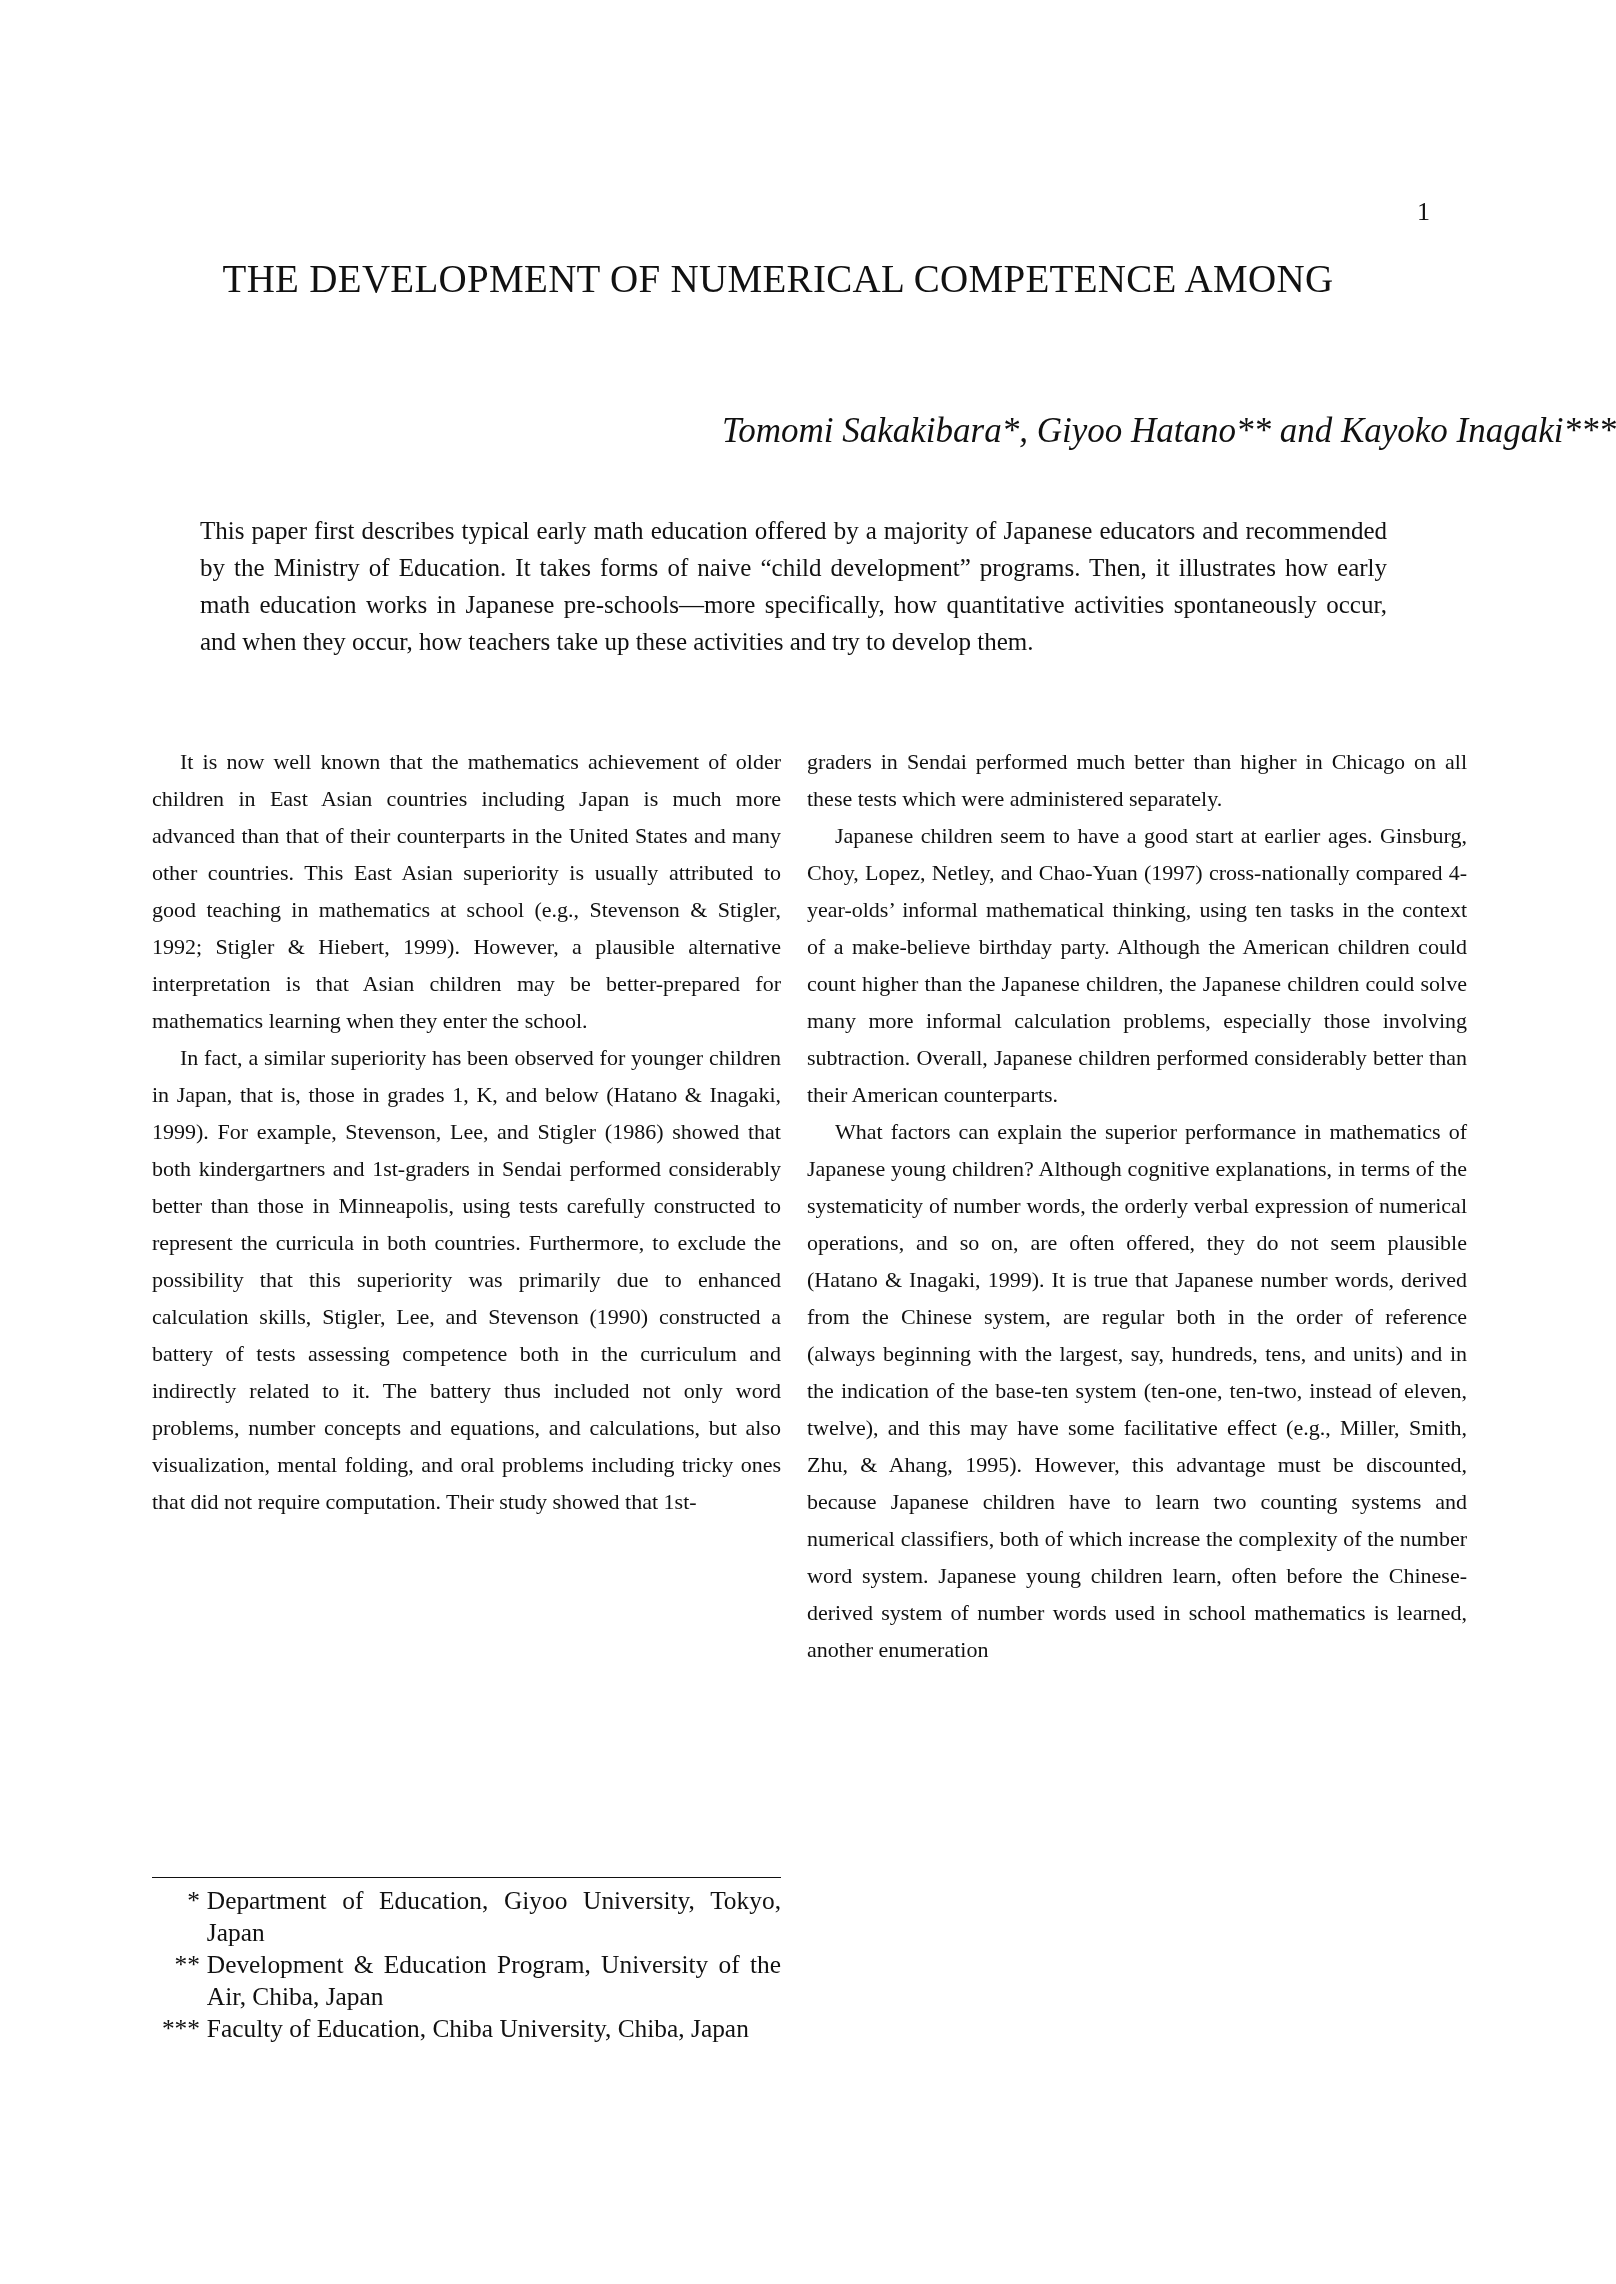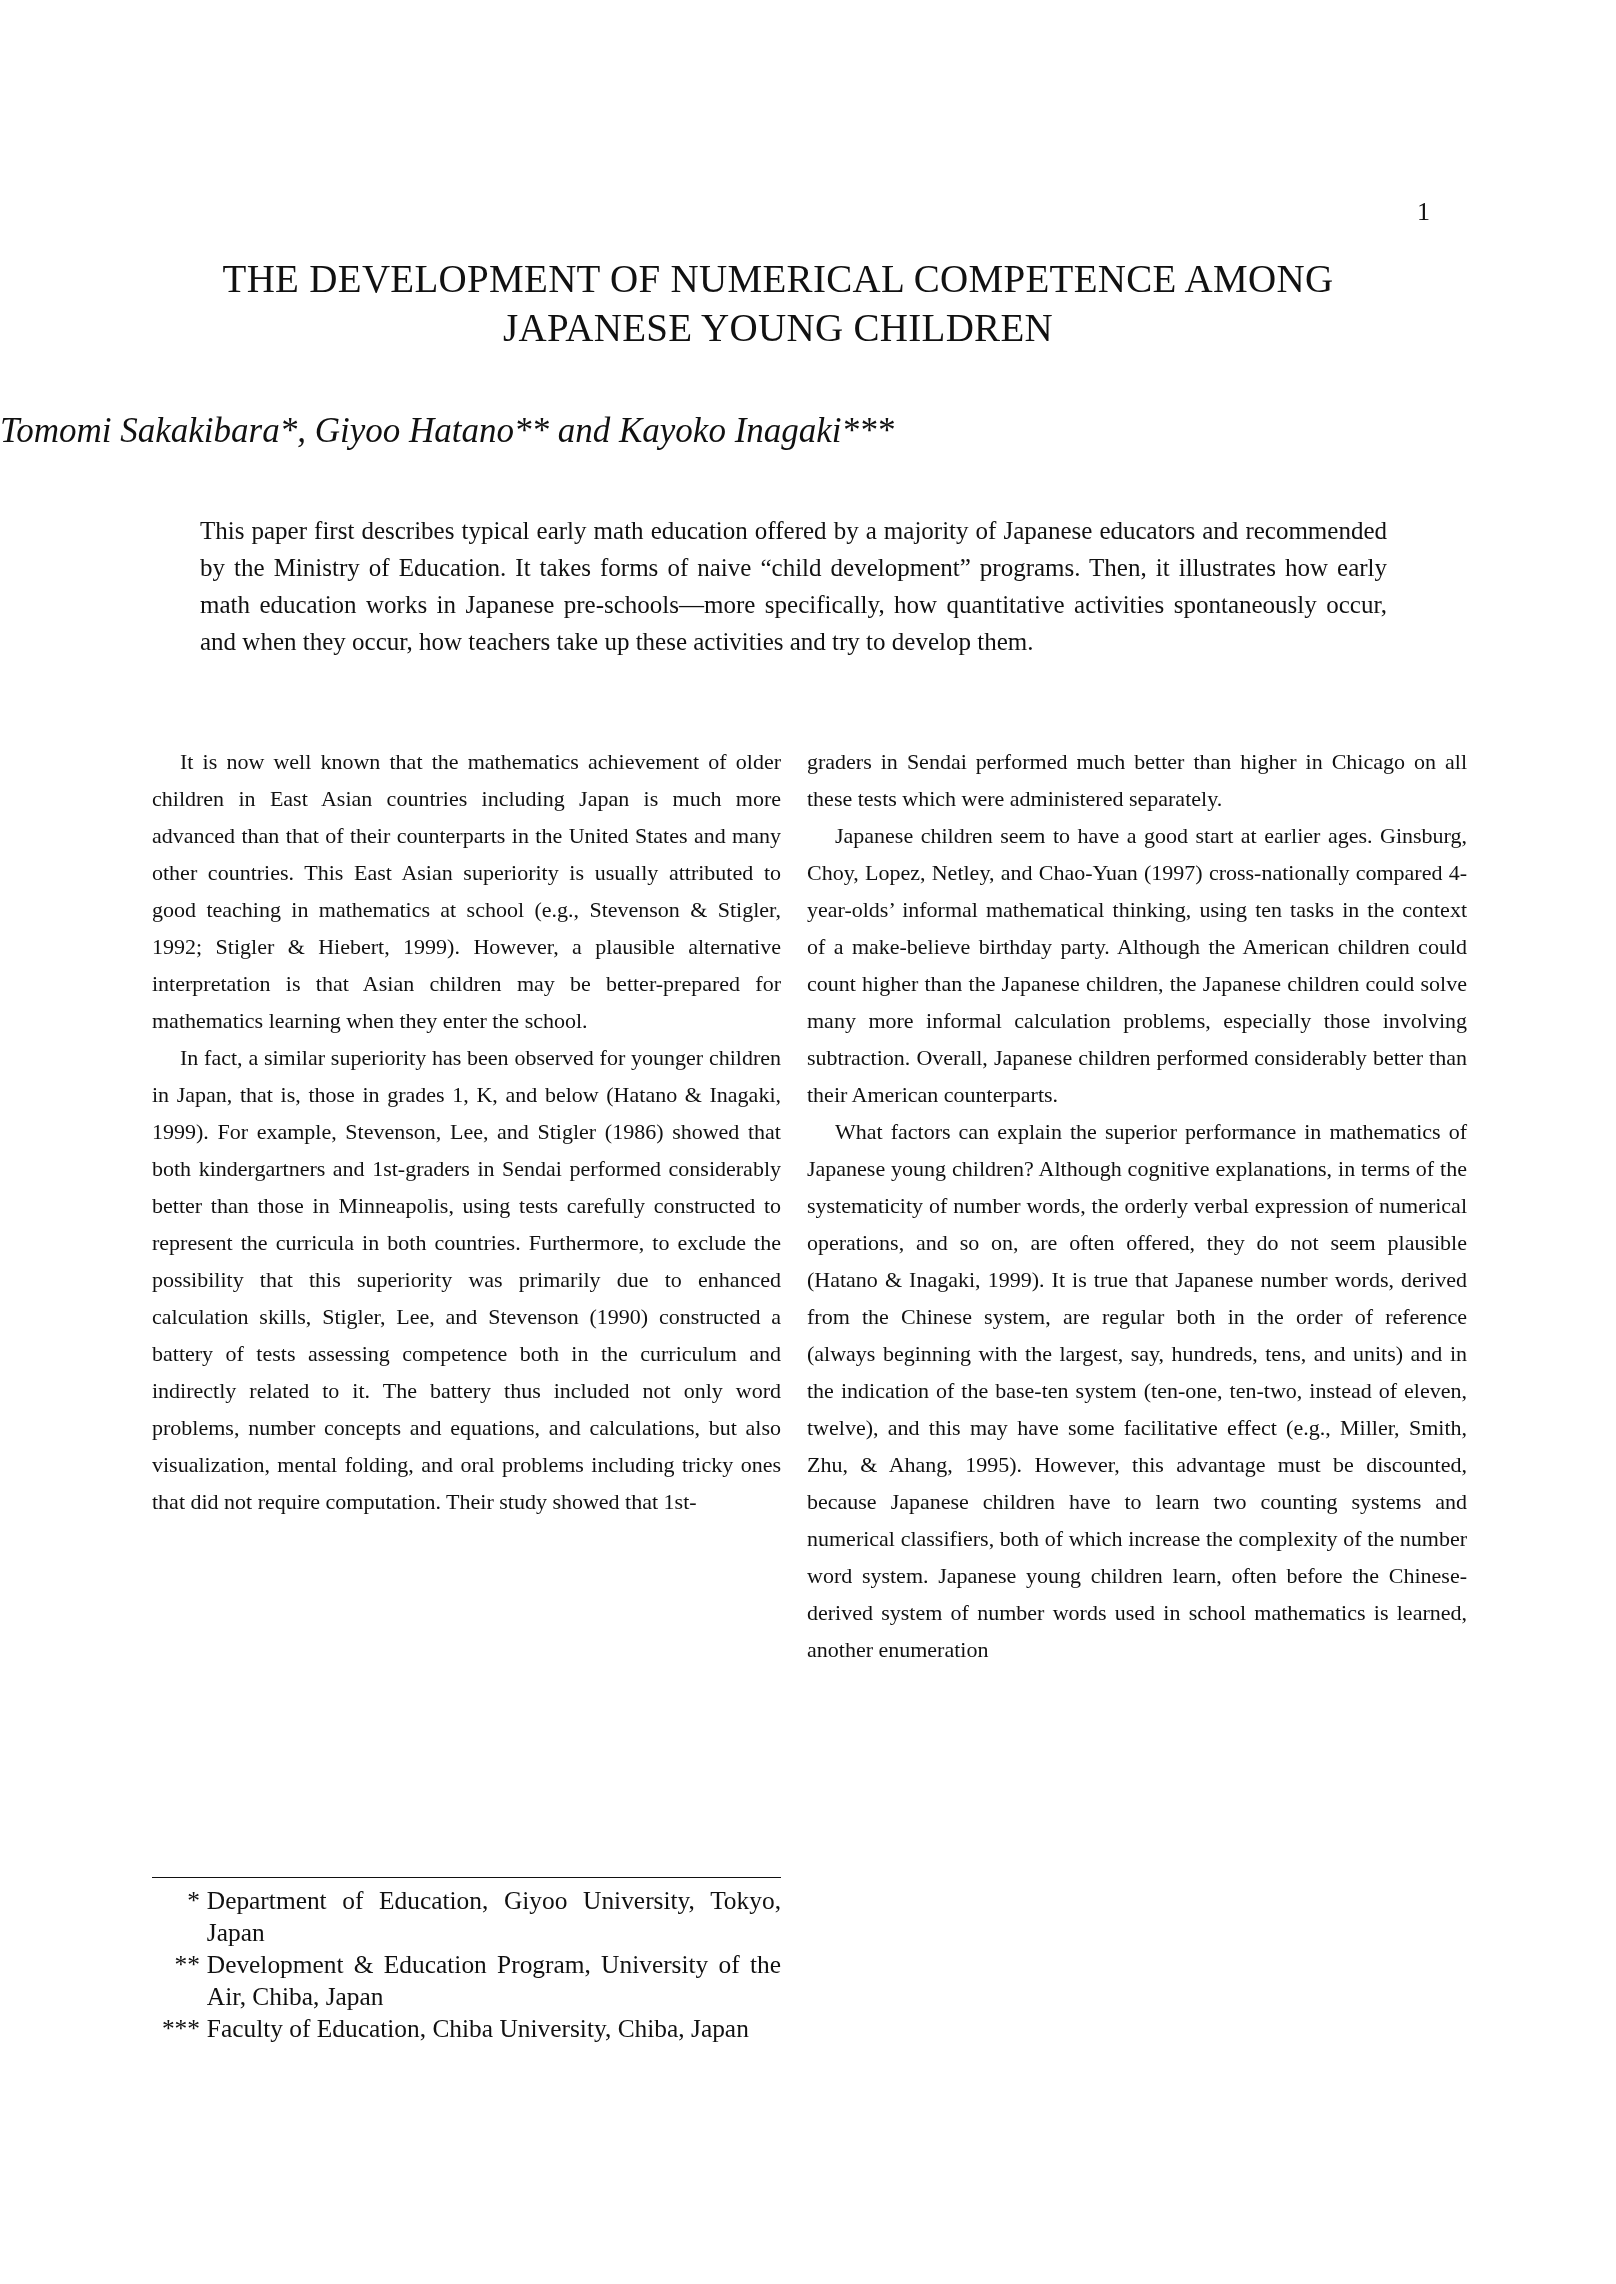--- a/index.html
+++ b/index.html
@@ -2,21 +2,21 @@
 <html style="font-size:9px"><head>
 <meta charset="utf-8">
 <style>
   html, body { margin: 0; padding: 0; background: #ffffff; }
   body { width: 1616px; height: 2284px; position: relative; overflow: hidden;
          font-family: "Liberation Serif", "DejaVu Serif", serif; color: #111111; }
   .page-number { position: absolute; left: 1417px; top: 197px; font-size: 26px; }
   .title { position: absolute; left: 0; width: 1556px; top: 254px; text-align: center;
            font-size: 39px; line-height: 49px; letter-spacing: 0.3px; }
   .title div { white-space: nowrap; }
-  .authors { position: absolute; left: 0; width: 1616px; top: 411px; text-align: left;
+  .authors { position: absolute; left: 0; width: 1616px; top: 411px; text-align: right;
              font-size: 35px; font-style: italic; }
   .abstract { position: absolute; left: 200px; width: 1187px; top: 512px;
               font-family: Liberation Serif, serif;
               font-size: 25px; line-height: 37px; text-align: justify; }
   .abstract p { margin: 0; text-indent: 0; }
   .col { position: absolute; top: 743px; font-size: 22px; line-height: 37px;
          text-align: justify; hyphens: none; }
   .col-left { left: 152px; width: 629px; }
   .col-right { left: 807px; width: 660px; }
   .col p { margin: 0; text-indent: 28px; }
@@ -29,21 +29,20 @@
   .fn-mark { width: 48px; text-align: right; padding-right: 6.8px; flex: none; }
   .fn-text { flex: 1; text-align: justify; }
 </style>
 </head>
 <body>
 
 <div class="page-number">1</div>
 
 <div class="title">
   <div>THE DEVELOPMENT OF NUMERICAL COMPETENCE AMONG</div>
-  <div>JAPANESE YOUNG CHILDREN</div>
 </div>
 
 <div class="authors">Tomomi Sakakibara*, Giyoo Hatano** and Kayoko Inagaki***</div>
 
 <div class="abstract">
   <p>This paper first describes typical early math education offered by a majority of Japanese educators and recommended by the Ministry of Education. It takes forms of naive “child development” programs. Then, it illustrates how early math education works in Japanese pre-schools—more specifically, how quantitative activities spontaneously occur, and when they occur, how teachers take up these activities and try to develop them.</p>
 </div>
 
 <div class="col col-left">
   <p>It is now well known that the mathematics achievement of older children in East Asian countries including Japan is much more ad­vanced than that of their counterparts in the United States and many other countries. This East Asian superiority is usually attributed to good teaching in mathematics at school (e.g., Stevenson &amp; Stigler, 1992; Stigler &amp; Hiebert, 1999). However, a plausible alternative inter­pretation is that Asian children may be better-prepared for mathematics learning when they enter the school.</p>

